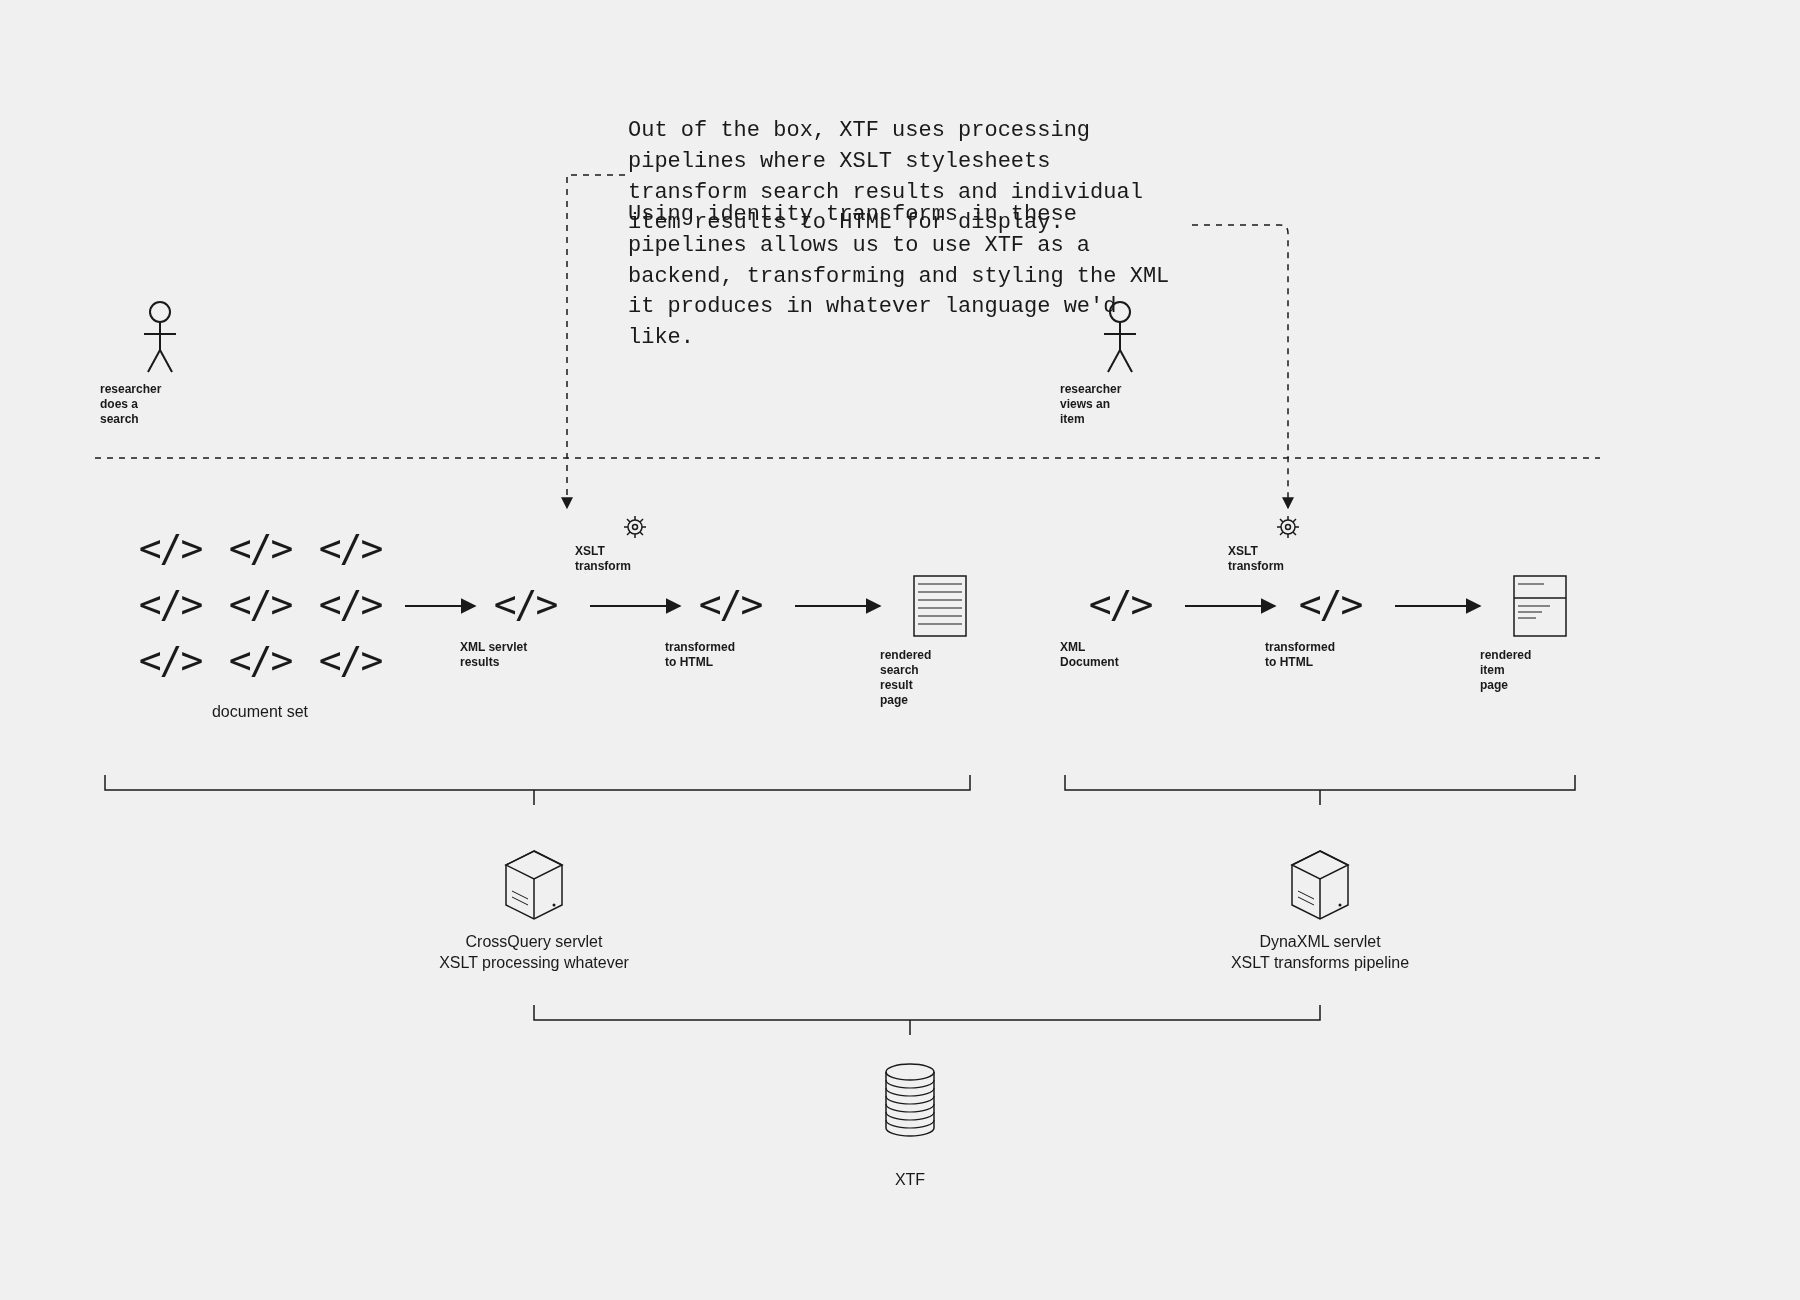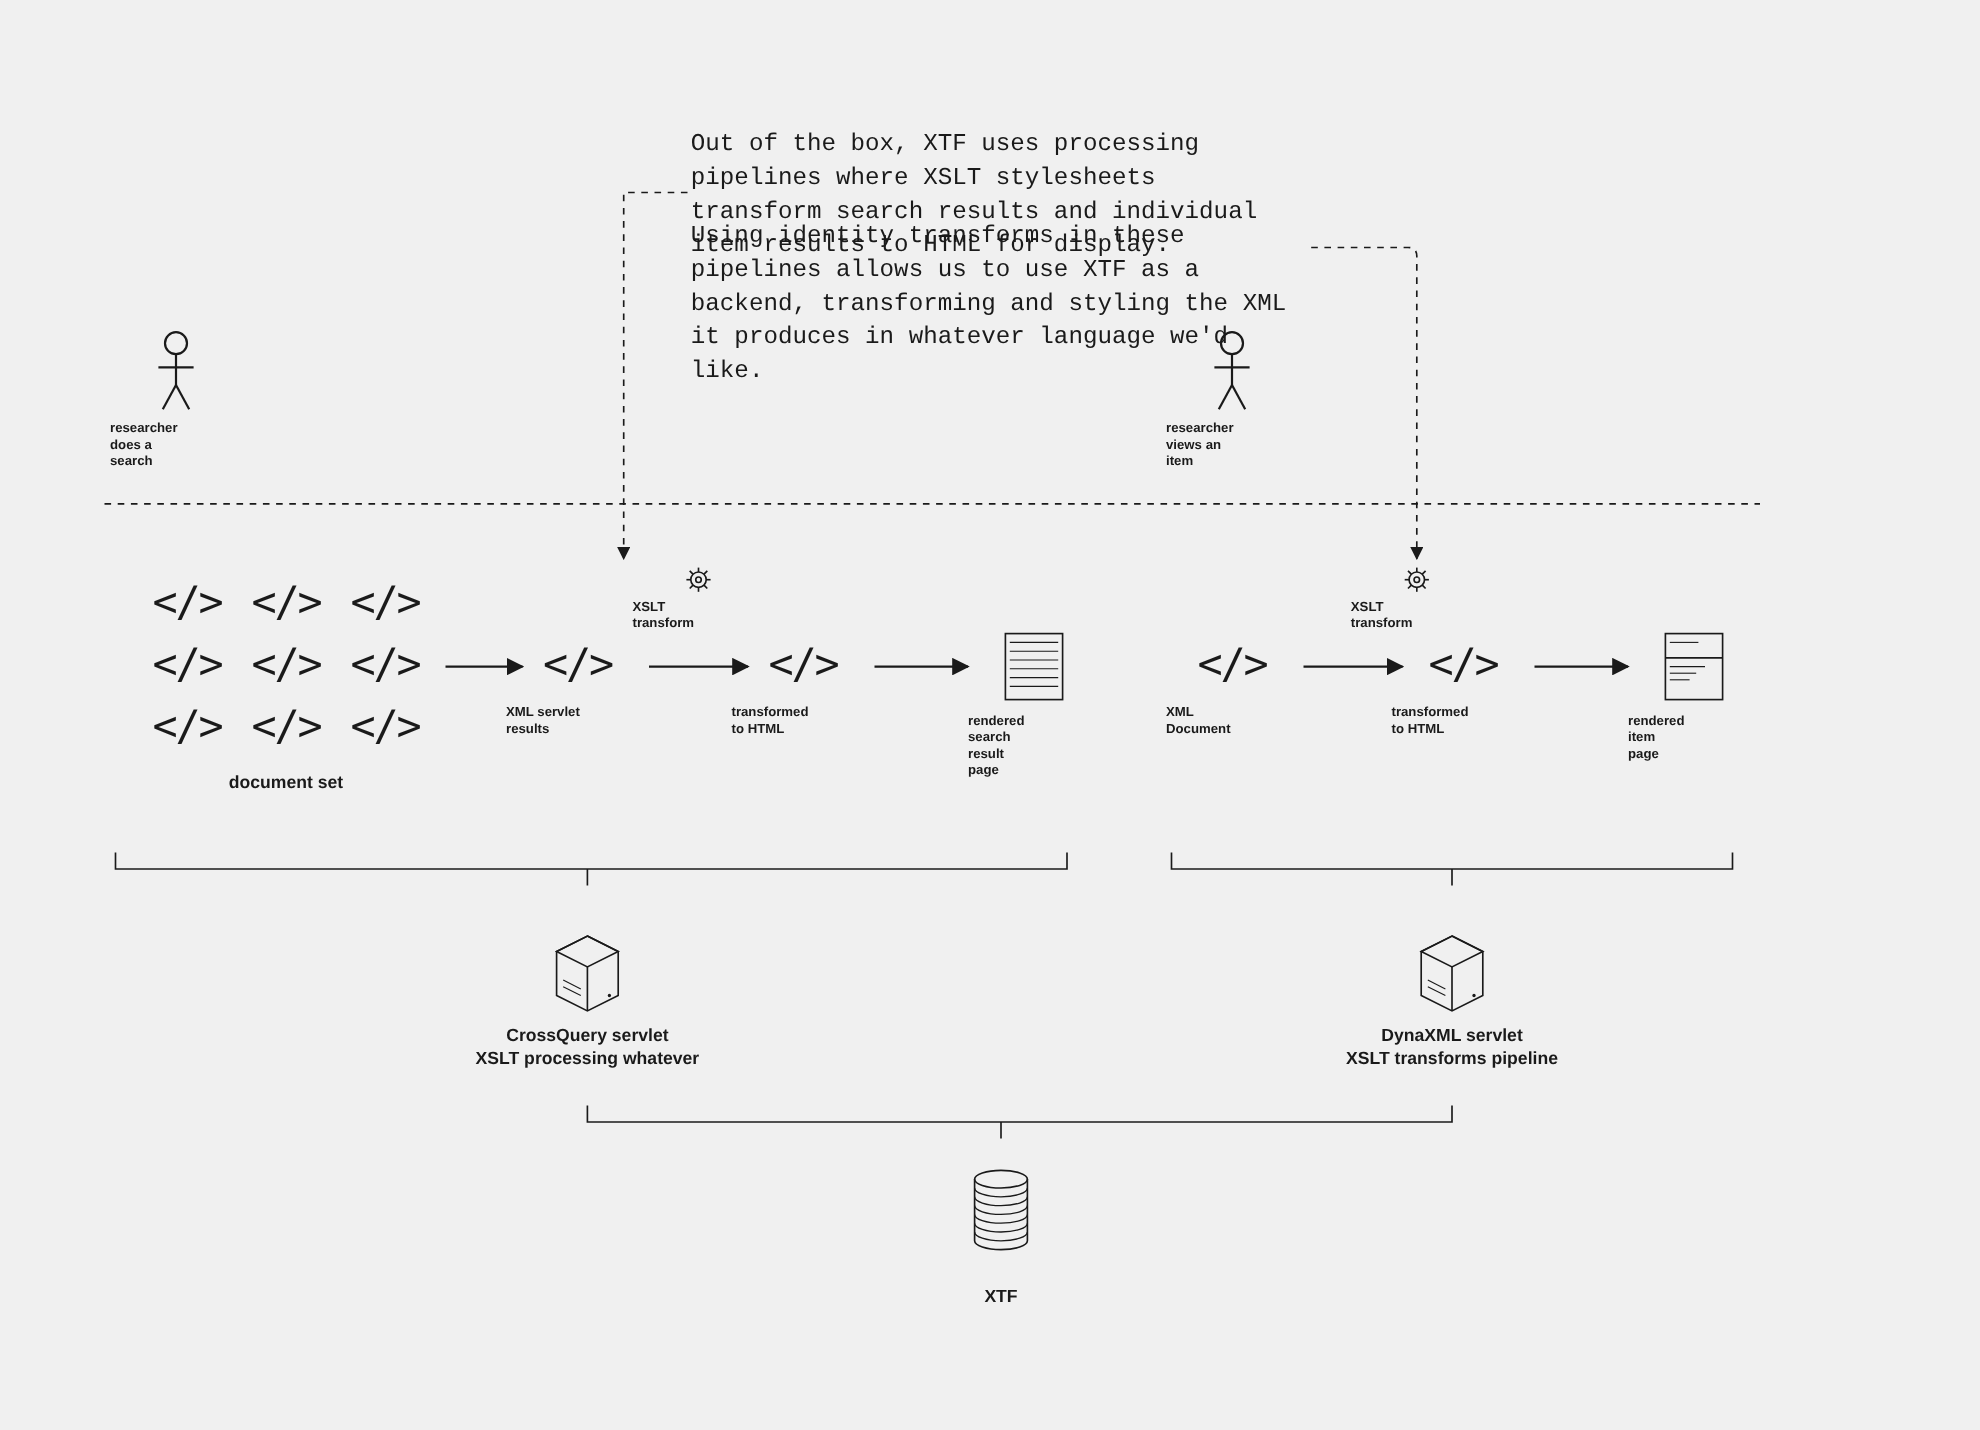--- a/index.html
+++ b/index.html
@@ -18,21 +18,21 @@
   }
   .abs { position: absolute; }
   .desc {
     font-size: 22px;
     line-height: 1.4;
     font-weight: 500;
     font-family: Liberation Mono, monospace;
   }
   .caption {
     font-size: 16px;
-    font-weight: 700;
+    font-weight: 400;
     text-align: center;
     line-height: 1.3;
   }
   .caption-sm {
     font-size: 12px;
     font-weight: 600;
     text-align: left;
     line-height: 1.25;
   }
   svg { overflow: visible; }

